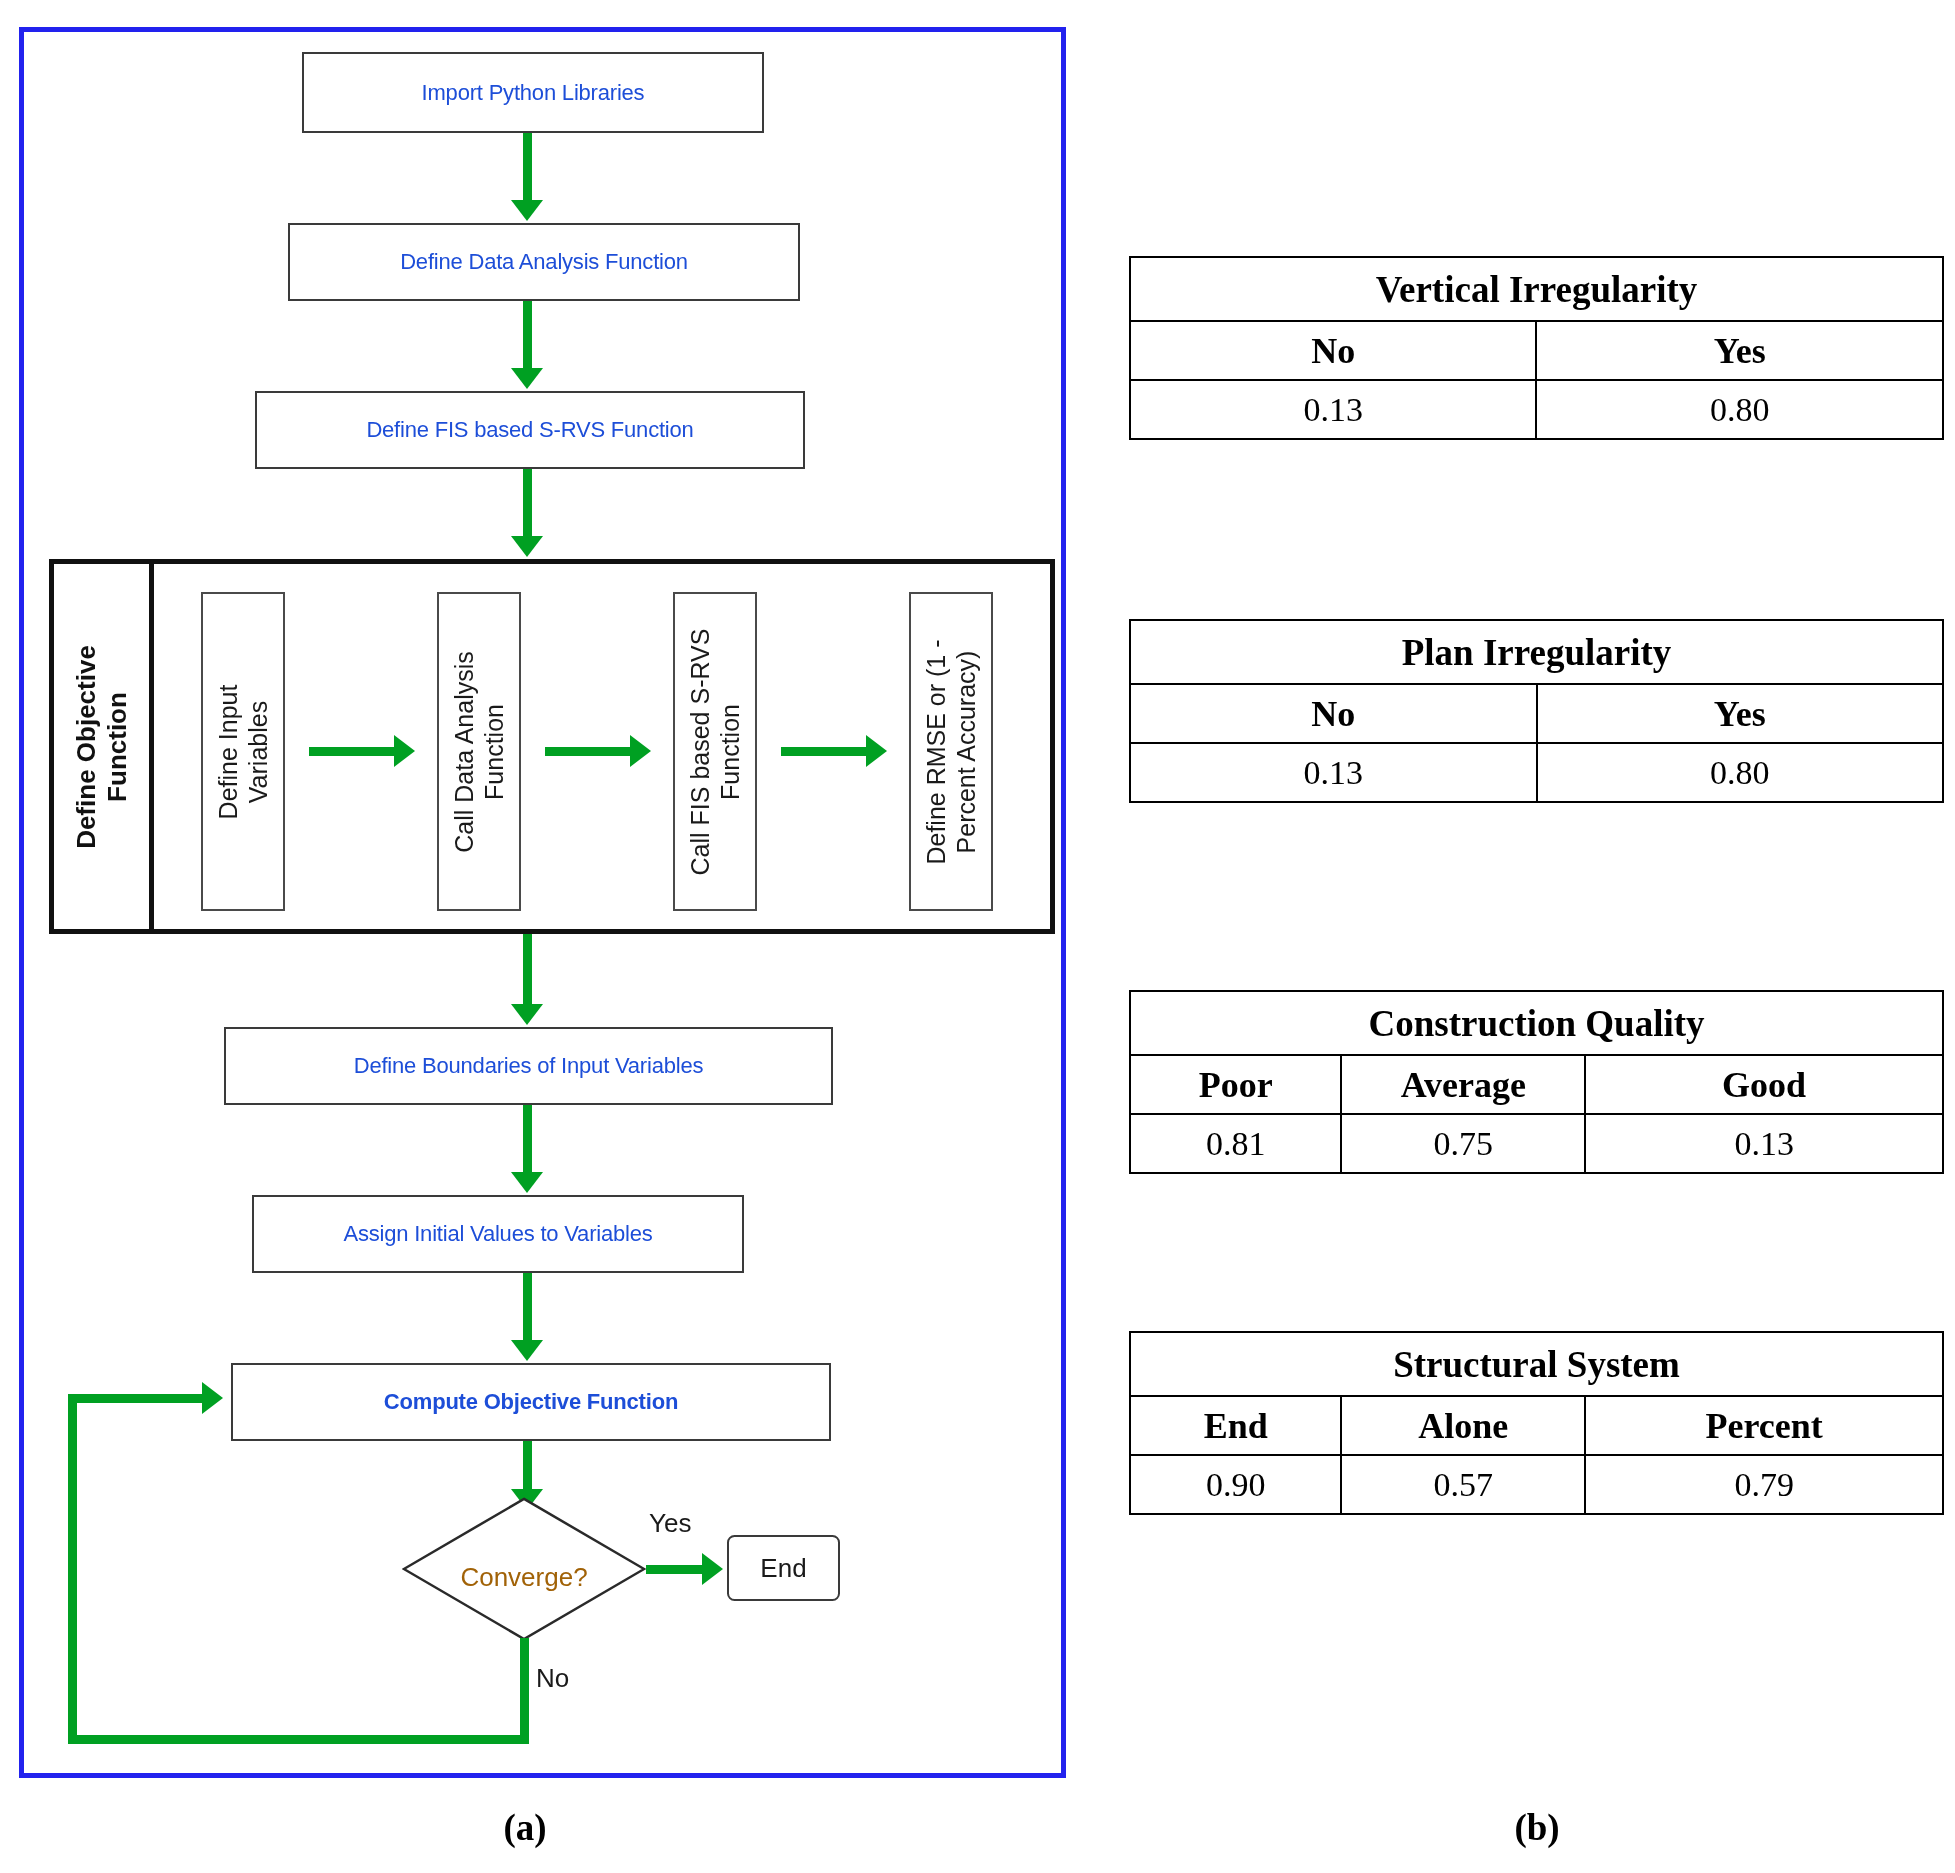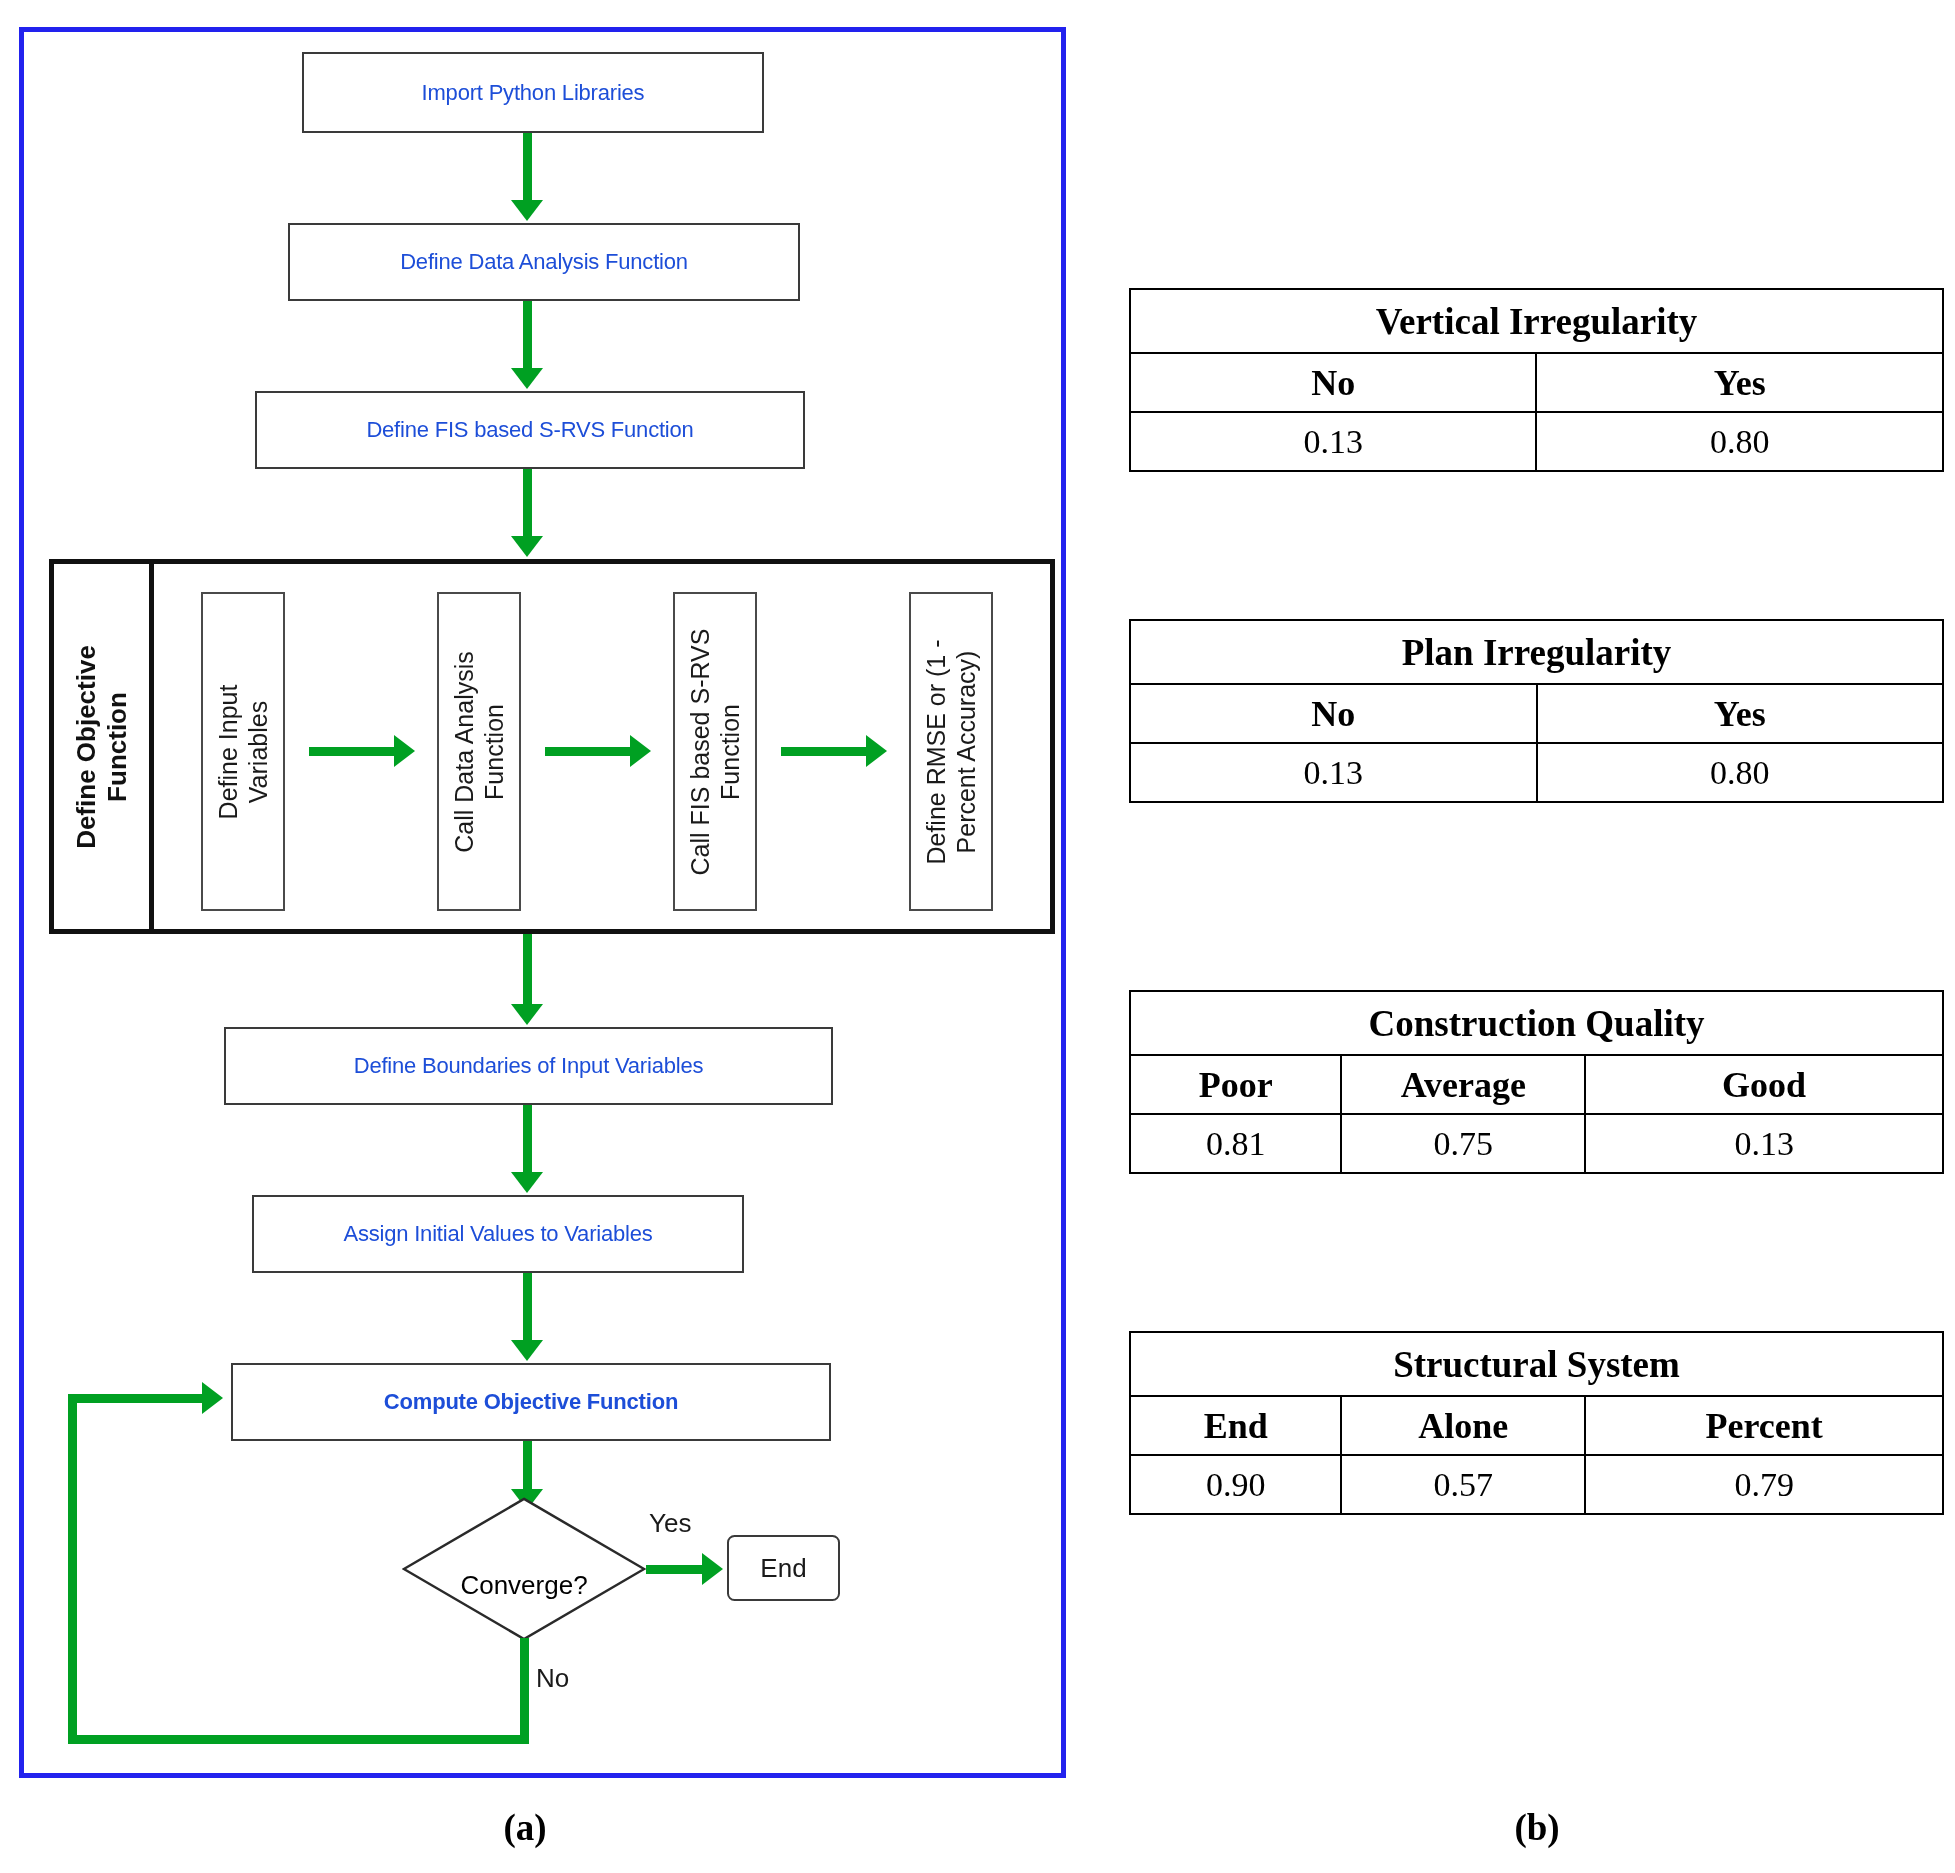--- a/index.html
+++ b/index.html
@@ -43,22 +43,22 @@
 
   
   .gseg{position:absolute;background:#00a022;}
   .garrow-right{position:absolute;width:0;height:0;
         border-top:16.2px solid transparent;border-bottom:16.2px solid transparent;
         border-left:21px solid #00a022;}
 
   
   #diamond{position:absolute;left:327px;top:1375px;width:250px;height:144px;}
   #diamond svg{display:block;}
-  #diamond-label{position:absolute;left:0;top:16px;width:250px;height:144px;
-        display:flex;align-items:center;justify-content:center;font-size:26px;color:#000000;}
+  #diamond-label{position:absolute;left:0;top:8px;width:250px;height:144px;
+        display:flex;align-items:center;justify-content:center;font-size:26px;color:#a16207;}
 
   #end-box{position:absolute;left:677px;top:1406px;width:106px;height:62px;
         border:2.5px solid #3a3a3a;border-radius:7.5px;background:#fff;
         display:flex;align-items:center;justify-content:center;font-size:26px;color:#1a1a1a;}
 
   .edge-label{position:absolute;font-size:26px;color:#1a1a1a;}
 
   
   .ptable{position:absolute;border-collapse:collapse;background:#fff;
           font-family:"Liberation Serif",serif;}
@@ -142,21 +142,21 @@
   <div class="edge-label" style="left:512px;top:1631px;">No</div>
   <div class="gseg" style="left:44px;top:1703px;width:461px;height:8.7px;"></div>
   <div class="gseg" style="left:44px;top:1362px;width:8.7px;height:350px;"></div>
   <div class="gseg" style="left:44px;top:1362px;width:134px;height:8.7px;"></div>
   <div class="garrow-right" style="left:178px;top:1350px;"></div>
 
 </div>
 
 <div class="fig-label" style="left:475px;top:1806px;width:100px;">(a)</div>
 
-<table class="ptable" style="left:1129px;top:256px;width:815px;margin-top:32px;">
+<table class="ptable" style="left:1129px;top:256px;width:815px;">
   <tbody>
       <tr>
     <td class="title" colspan="2">Vertical Irregularity</td>
   </tr>
   <tr>
     <td class="hdr">No</td>
     <td class="hdr">Yes</td>
   </tr>
   <tr>
     <td>0.13</td>

